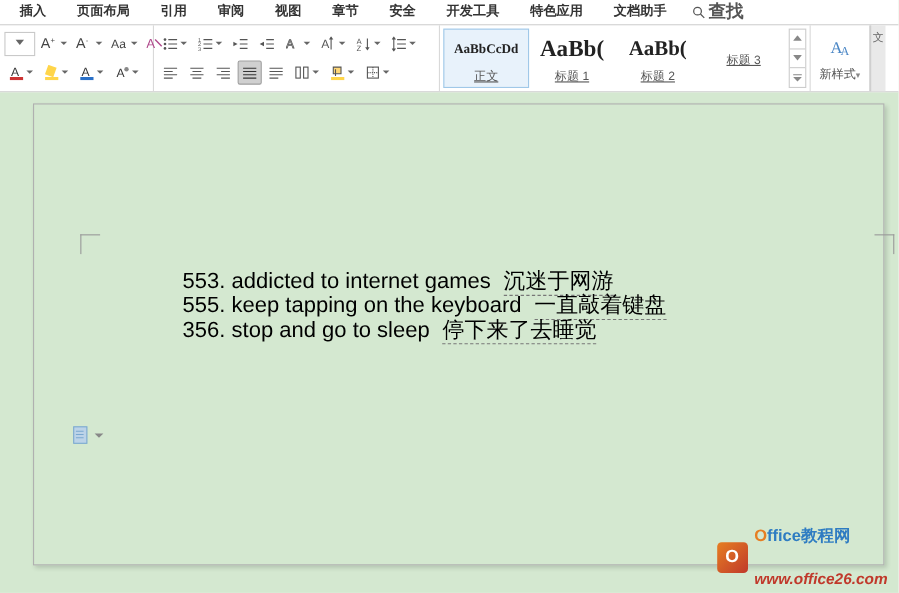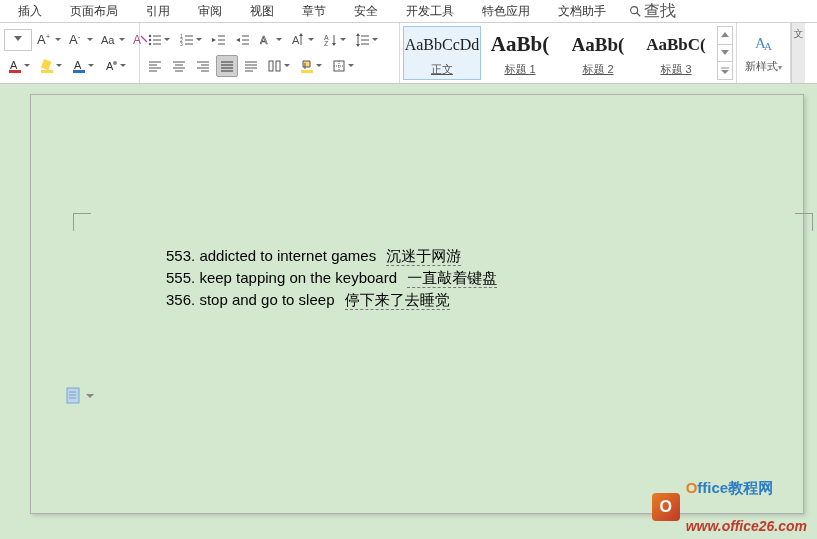--- a/index.html
+++ b/index.html
@@ -8,25 +8,26 @@
       background: #ffffff;
       width: 817px;
       height: 539px;
       overflow: hidden;
       position: relative;
     }
     
     
     .menu-bar {
       display: flex;
-      align-items: center;
+      align-items: flex-start;
       height: 22px;
       padding: 0 4px;
       font-size: 12px;
       color: #333;
+      font-weight: bold;
     }
     .menu-item {
       padding: 2px 14px;
       cursor: default;
     }
     .search-area {
       display: flex;
       align-items: center;
       padding: 0 8px;
     }
@@ -177,21 +178,21 @@
       position:absolute;
       width:18px;height:18px;
     }
     .mark-left{left:42px;border-left:1px solid #999;border-top:1px solid #999;}
     .mark-right{right:-10px;border-right:1px solid #999;border-top:1px solid #999;}
     
     .doc-content {
       position: absolute;
       left: 135px;
       top: 150px;
-      font-size: 15px;
+      font-size: 20px;
       line-height: 22px;
       color: #000;
       font-family: Arial, "SimSun", sans-serif;
     }
     .doc-line { white-space: nowrap; }
     .cn-text {
       font-family: "SimSun", serif;
       border-bottom: 1px dashed #777;
       padding-bottom: 1px;
       margin-left: 6px;
@@ -465,33 +466,32 @@
             <line x1="7" y1="2" x2="7" y2="12" stroke="#555" stroke-dasharray="1"></line>
             <line x1="2" y1="7" x2="12" y2="7" stroke="#555" stroke-dasharray="1"></line>
           </svg>
           <span class="drop-arrow"></span>
         </span>
     </div>
   </div>
 
   <div class="styles-gallery">
     <div class="style-item selected">
-      <div class="style-preview" style="font-size:16px;">AaBbCcDd</div>
+      <div class="style-preview" style="font-size:12px;font-weight:bold;">AaBbCcDd</div>
       <div class="style-label">正文</div>
     </div>
     <div class="style-item">
       <div class="style-preview" style="font-size:21px;font-weight:bold;">AaBb(</div>
       <div class="style-label">标题 1</div>
     </div>
     <div class="style-item">
       <div class="style-preview" style="font-size:19px;font-weight:bold;">AaBb(</div>
       <div class="style-label">标题 2</div>
     </div>
     <div class="style-item">
-      <div class="style-preview" style="font-size:17px;font-weight:bold;">AaBbC(</div>
       <div class="style-label">标题 3</div>
     </div>
     <div class="style-nav">
       <div class="nav-btn">
           <svg width="8" height="6">
             <polygon points="4,0 0,5 8,5" fill="#888"></polygon>
           </svg>
         </div>
       <div class="nav-btn">
           <svg width="8" height="6">

